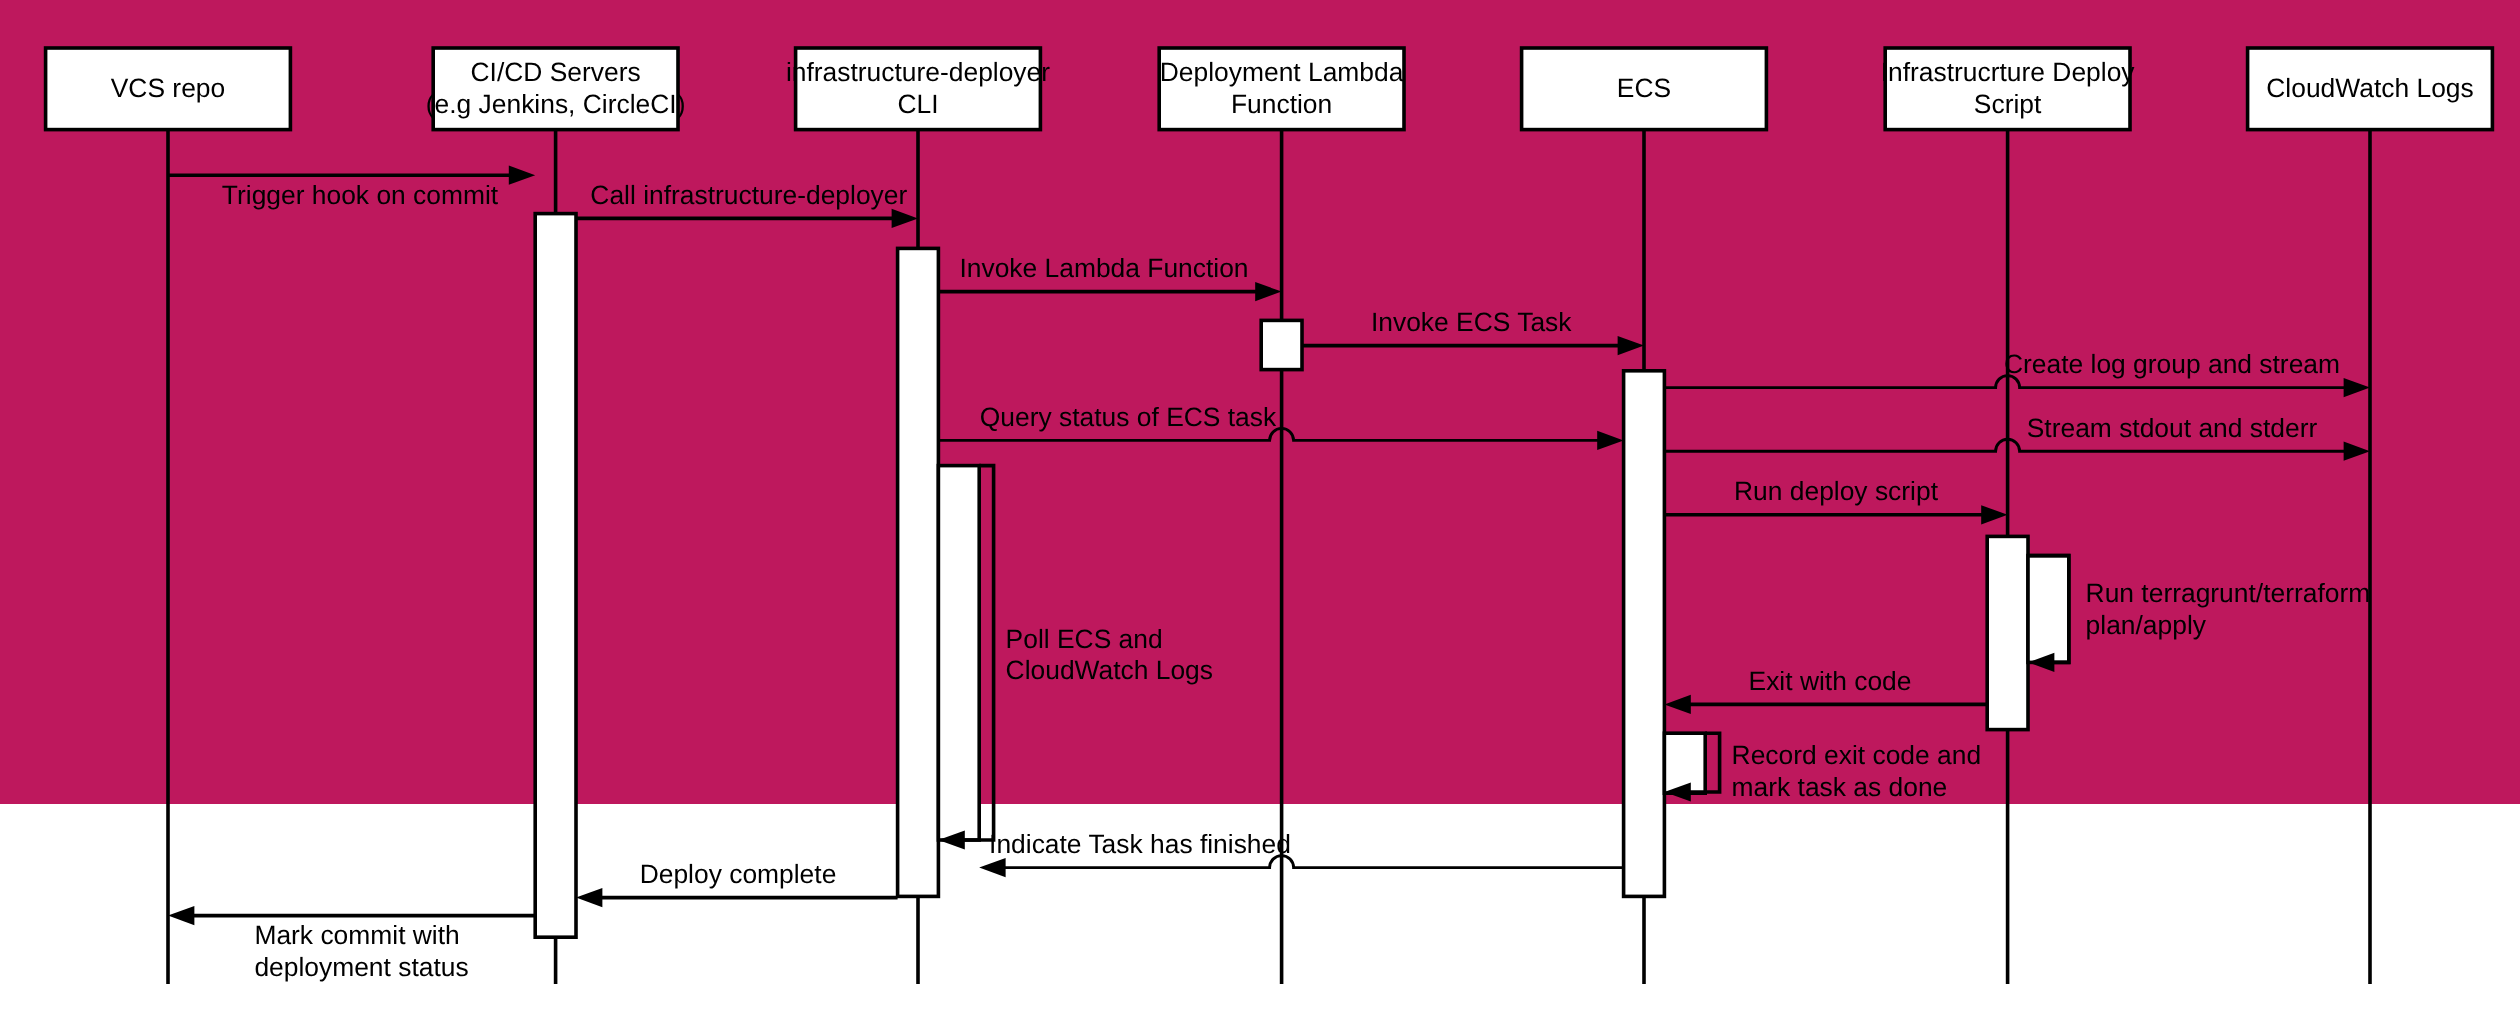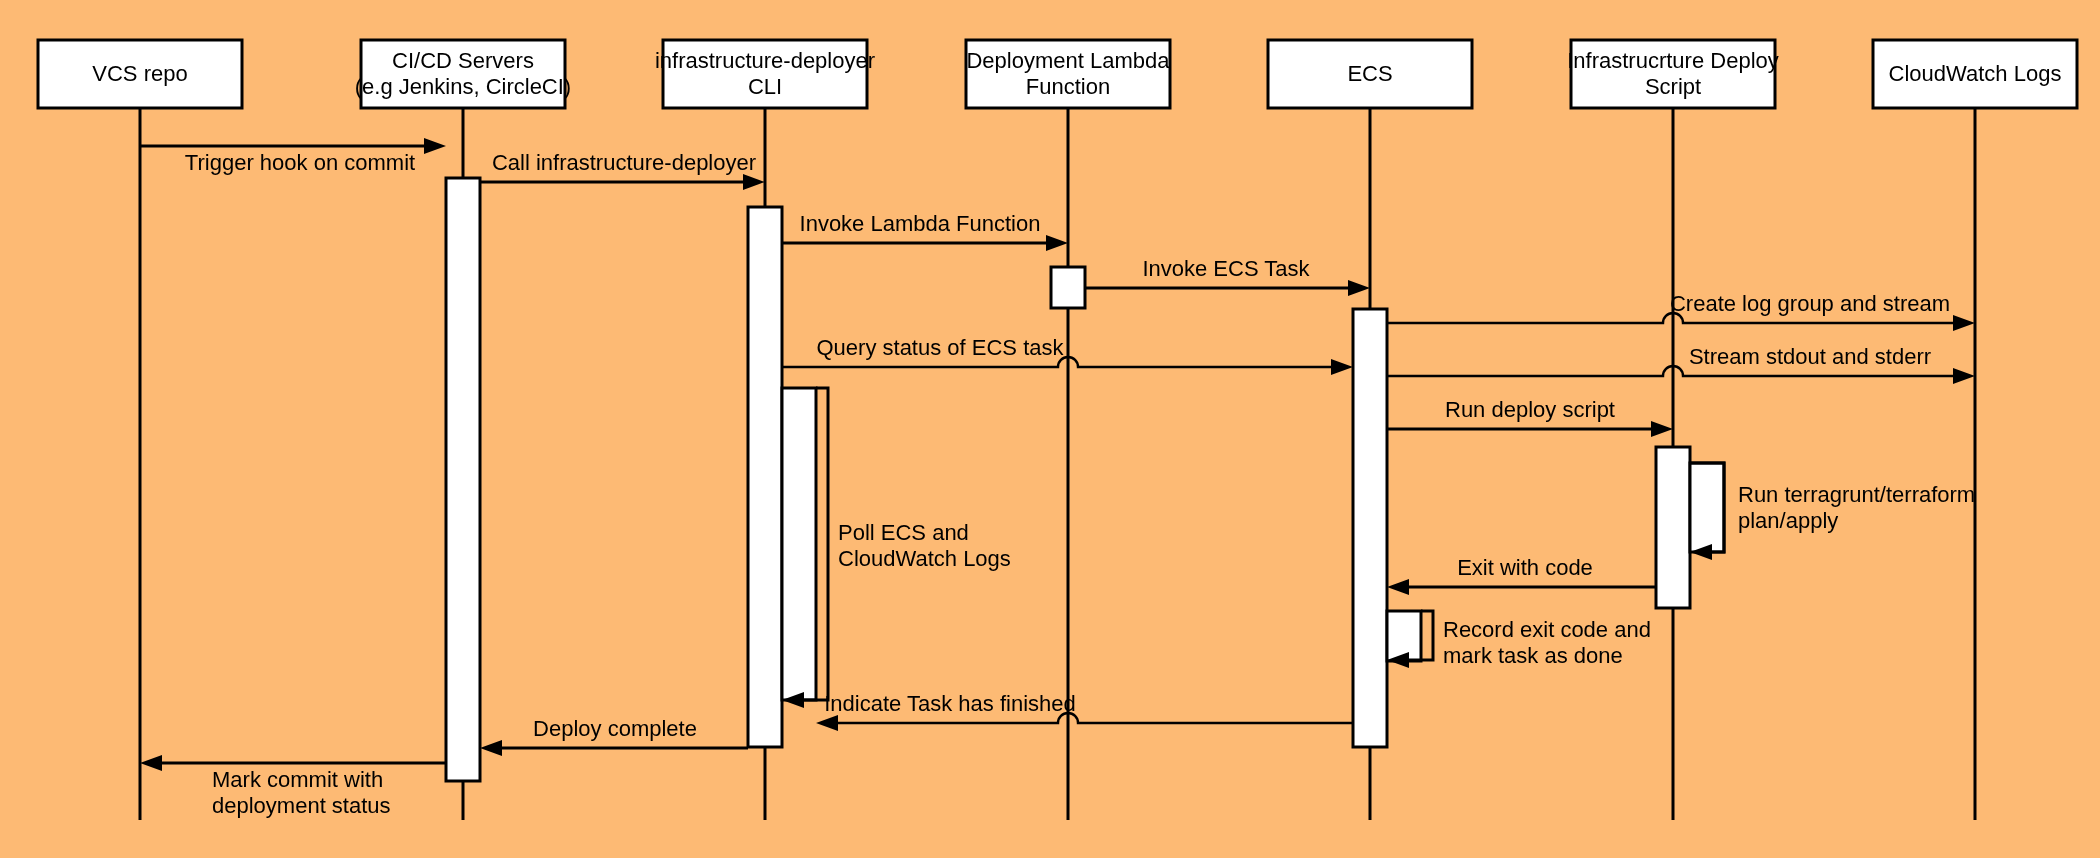--- a/index.html
+++ b/index.html
@@ -1,20 +1,20 @@
 <!DOCTYPE html>
 <html><head>
 <meta charset="utf-8">
 <title>Sequence Diagram</title>
 <style>
   html,body{margin:0;padding:0;background:#ffffff;}
   body{width:2100px;height:858px;overflow:hidden;
        font-family:"Liberation Sans","DejaVu Sans",sans-serif;
        color:#000000;}
-  #stage{position:relative;width:2100px;height:858px;background:#fdba74;}
+  #stage{position:relative;width:2100px;height:670px;background:#be185d;}
   svg#diagram{position:absolute;left:0;top:0;width:2100px;height:858px;}
   .lifeline-box{fill:#ffffff;stroke:#000000;stroke-width:3;}
   .lifeline-line{stroke:#000000;stroke-width:3;fill:none;}
   .activation{fill:#ffffff;stroke:#000000;stroke-width:3;}
   .msg-line{stroke:#000000;stroke-width:3;fill:none;}
   .msg-line-thin{stroke:#000000;stroke-width:2.4;fill:none;}
   .arrowhead{fill:#000000;stroke:none;}
   text{font-family:"Liberation Sans","DejaVu Sans",sans-serif;fill:#000000;}
   .head-label{font-size:22px;text-anchor:middle;dominant-baseline:middle;}
   .msg-label{font-size:22px;text-anchor:middle;}

